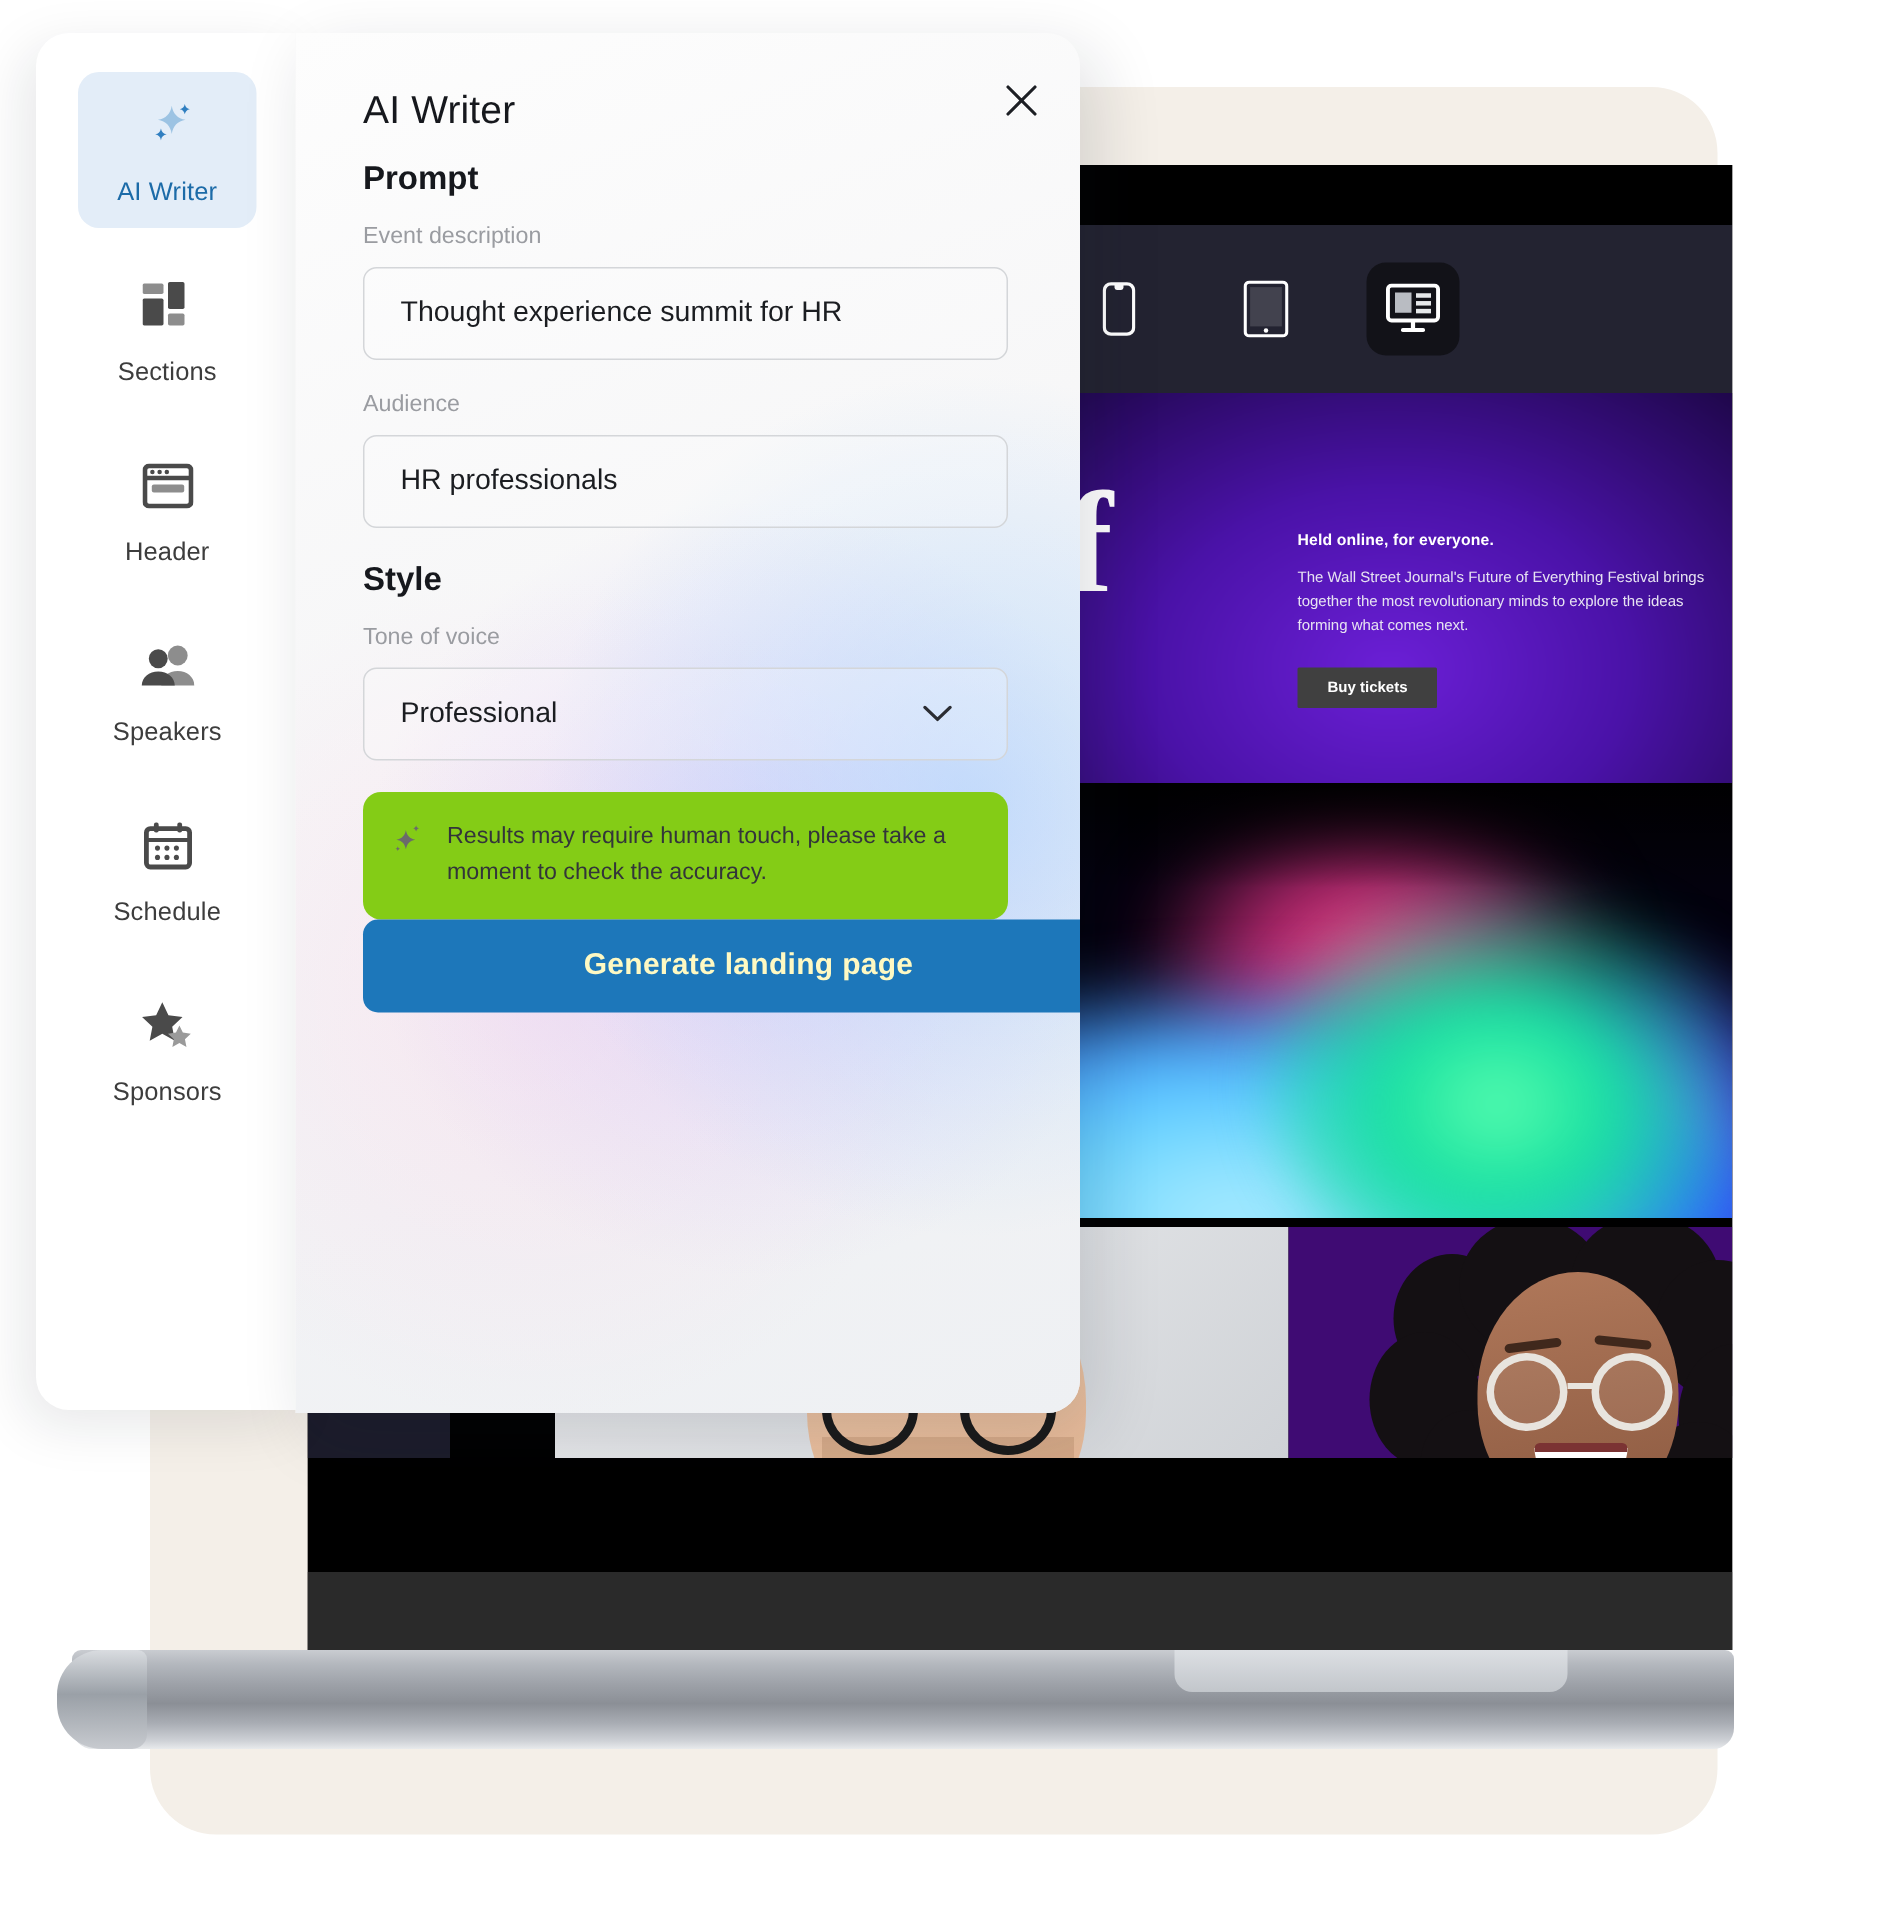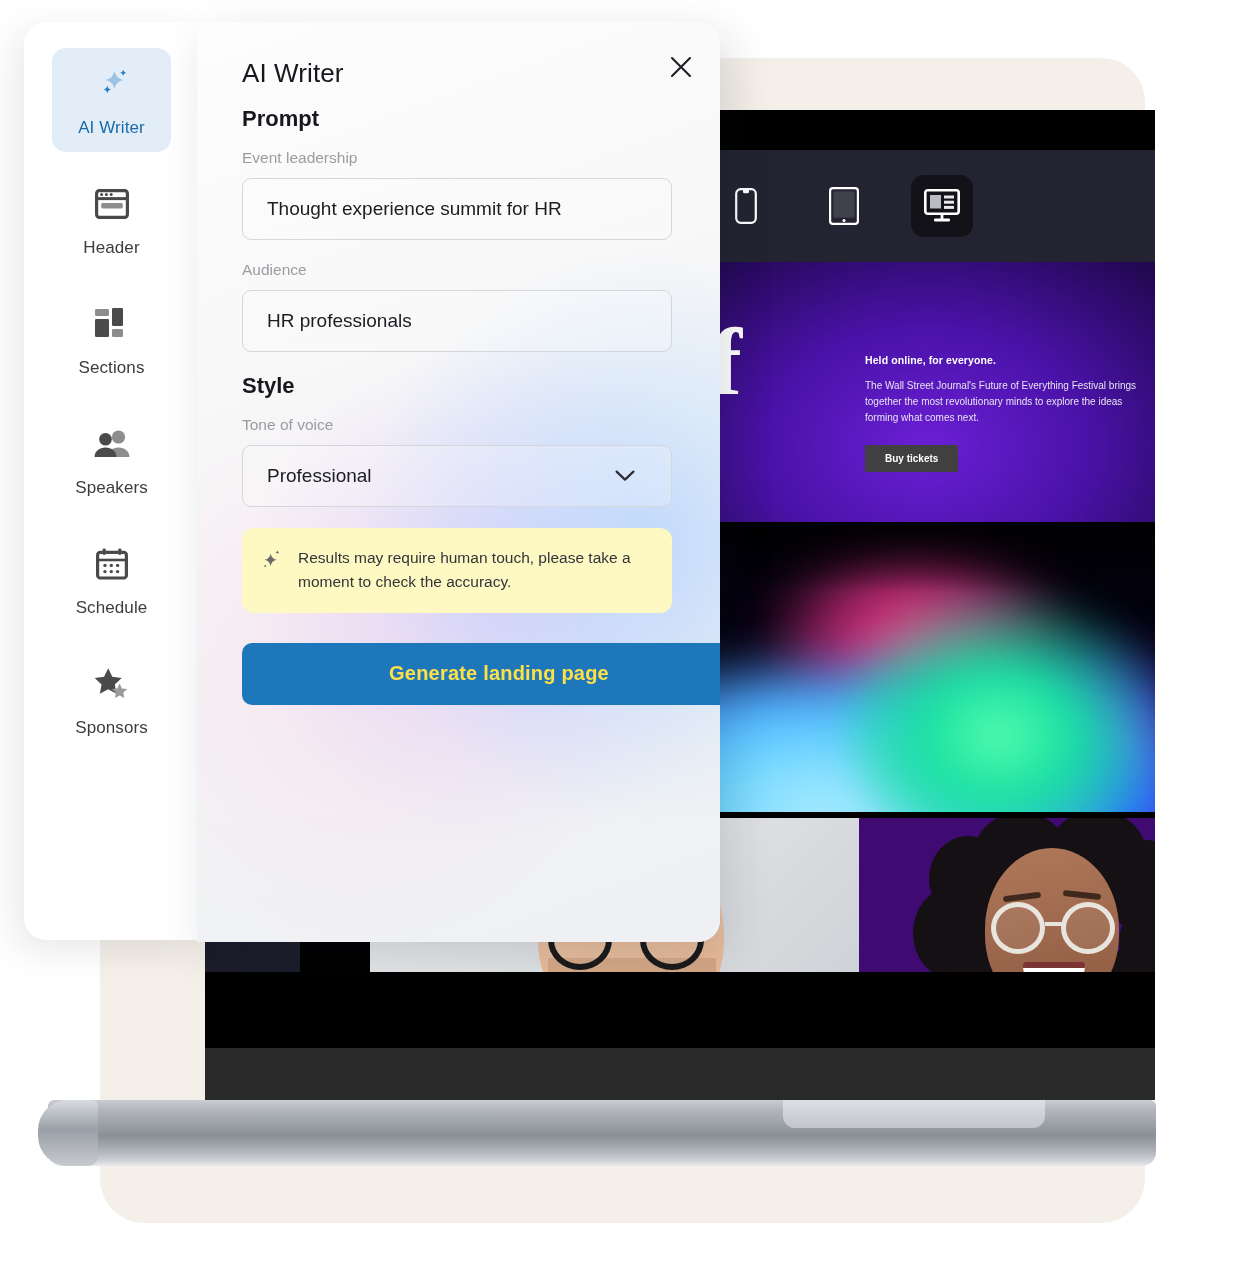--- a/index.html
+++ b/index.html
@@ -392,41 +392,40 @@
     margin-bottom: 21px;
     font-size: 19px;
     color: #1b1d21;
     position: relative;
   }
   .field.select { justify-content: space-between; }
   .field .chev { margin-right: 12px; display:flex; }
 
   .notice {
     width: 430px;
-    background: #fef9c3;
+    background: #84cc16;
     border-radius: 12px;
     padding: 18px 22px 18px 18px;
     display: flex;
     gap: 14px;
     align-items: flex-start;
     margin-top: 10px;
-    margin-bottom: 30px;
   }
   .notice-text {
     font-size: 15.5px;
     line-height: 1.58;
     color: #33353a;
   }
   .notice-icon { flex: 0 0 auto; padding-top: 2px; }
 
   .generate-btn {
     width: 514px;
     height: 62px;
     background: #1d77ba;
-    color: #fde047;
+    color: #fef9c3;
     border: none;
     border-radius: 10px;
     font-size: 20px;
     font-weight: 700;
     font-family: "Liberation Sans", sans-serif;
     letter-spacing: .2px;
     cursor: pointer;
   }
 </style>
 </head>
@@ -552,42 +551,42 @@
           <path d="M22.5 6.5c.9 5.4 3.9 8.5 9.2 9.4-5.3.9-8.3 4-9.2 9.4-.9-5.4-3.9-8.5-9.2-9.4 5.3-.9 8.3-4 9.2-9.4z" fill="#9cc3e3"></path>
           <path d="M31.2 5.4c.33 1.95 1.42 3.07 3.33 3.4-1.91.33-3 1.45-3.33 3.4-.33-1.95-1.42-3.07-3.33-3.4 1.91-.33 3-1.45 3.33-3.4z" fill="#2f7ec0"></path>
           <path d="M15.3 21.6c.38 2.24 1.63 3.53 3.83 3.91-2.2.38-3.45 1.67-3.83 3.91-.38-2.24-1.63-3.53-3.83-3.91 2.2-.38 3.45-1.67 3.83-3.91z" fill="#2f7ec0"></path>
         </svg>
       </span>
       <span class="sb-label">AI Writer</span>
     </div>
 
     <div class="sb-item">
       <span class="sb-icon">
+        <svg width="34" height="32" viewBox="0 0 34 32" fill="none">
+          <rect x="0" y="1" width="14" height="7" rx="1.2" fill="#8d8d8d"></rect>
+          <rect x="17" y="0" width="11" height="18" rx="1.2" fill="#4a4a4a"></rect>
+          <rect x="0" y="11" width="14" height="18" rx="1.2" fill="#4a4a4a"></rect>
+          <rect x="17" y="21" width="11" height="8" rx="1.2" fill="#8d8d8d"></rect>
+        </svg>
+      </span>
+      <span class="sb-label">Sections</span>
+    </div>
+
+    <div class="sb-item">
+      <span class="sb-icon">
         <svg width="34" height="30" viewBox="0 0 34 30" fill="none">
           <rect x="1.6" y="1.6" width="30.8" height="26.8" rx="2.8" stroke="#4a4a4a" stroke-width="3.2"></rect>
           <path d="M1.6 9.6h30.8" stroke="#4a4a4a" stroke-width="3"></path>
           <circle cx="6.6" cy="5.6" r="1.5" fill="#4a4a4a"></circle>
           <circle cx="11.4" cy="5.6" r="1.5" fill="#4a4a4a"></circle>
           <circle cx="16.2" cy="5.6" r="1.5" fill="#4a4a4a"></circle>
           <rect x="6.2" y="14" width="21.6" height="5.4" rx="1.4" fill="#8d8d8d"></rect>
         </svg>
       </span>
       <span class="sb-label">Header</span>
-    </div>
-
-    <div class="sb-item">
-      <span class="sb-icon">
-        <svg width="34" height="32" viewBox="0 0 34 32" fill="none">
-          <rect x="0" y="1" width="14" height="7" rx="1.2" fill="#8d8d8d"></rect>
-          <rect x="17" y="0" width="11" height="18" rx="1.2" fill="#4a4a4a"></rect>
-          <rect x="0" y="11" width="14" height="18" rx="1.2" fill="#4a4a4a"></rect>
-          <rect x="17" y="21" width="11" height="8" rx="1.2" fill="#8d8d8d"></rect>
-        </svg>
-      </span>
-      <span class="sb-label">Sections</span>
     </div>
 
     <div class="sb-item">
       <span class="sb-icon">
         <svg width="38" height="30" viewBox="0 0 38 30" fill="none">
           <circle cx="25.5" cy="8" r="6.6" fill="#8d8d8d"></circle>
           <path d="M14.5 28c0-5.6 4.9-9.6 11-9.6s11 4 11 9.6H14.5z" fill="#8d8d8d"></path>
           <circle cx="12.5" cy="10.2" r="6.3" fill="#4a4a4a"></circle>
           <path d="M1.5 28c0-5.5 4.9-9.4 11-9.4s11 3.9 11 9.4h-22z" fill="#4a4a4a"></path>
         </svg>
@@ -632,21 +631,21 @@
         <path d="M2 2L20 20M20 2L2 20" stroke="#1d1f24" stroke-width="2.1" stroke-linecap="round"></path>
       </svg>
     </button>
 
     <div class="panel-inner">
 
       <div class="panel-title">AI Writer</div>
 
       <div class="sec-head">Prompt</div>
 
-      <div class="field-label">Event leadership</div>
+      <div class="field-label">Event description</div>
       <div class="field">
         <span placeholder="Event description">Thought experience summit for HR</span>
       </div>
 
       <div class="field-label">Audience</div>
       <div class="field">
         <span placeholder="Audience">HR professionals</span>
       </div>
 
       <div class="sec-head" style="margin-top:18px;">Style</div>

